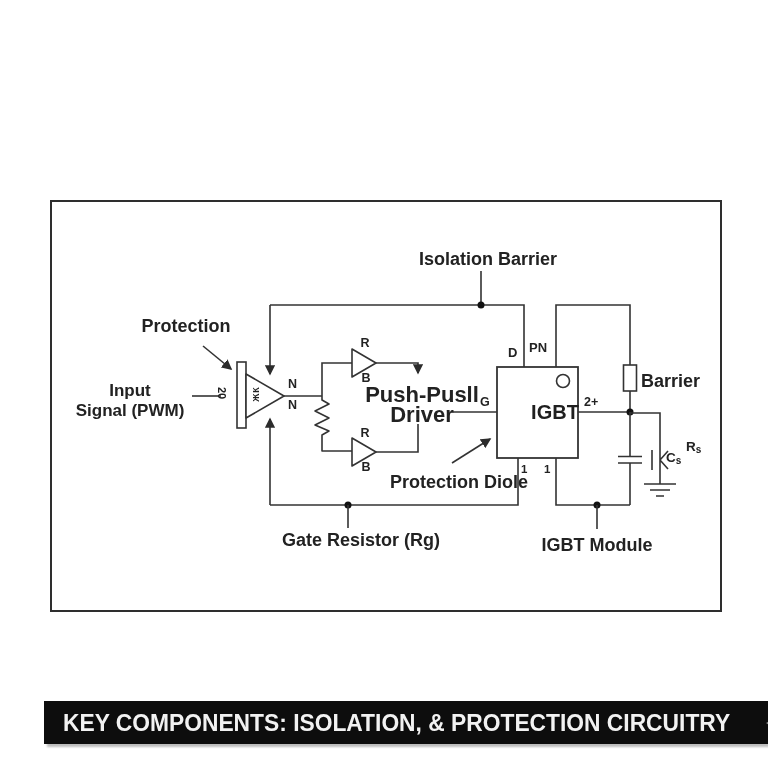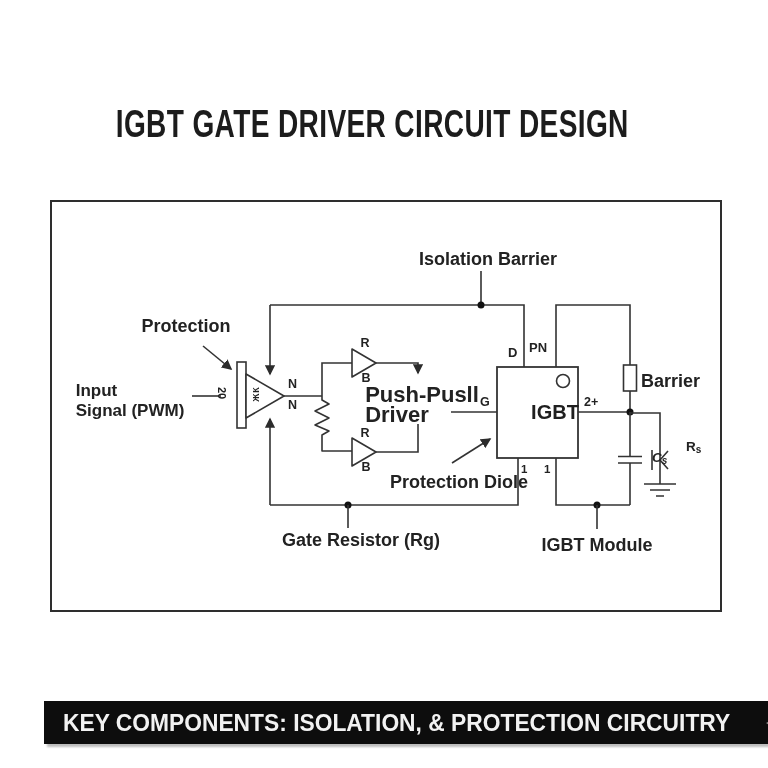--- a/index.html
+++ b/index.html
@@ -8,21 +8,21 @@
   }
   html,body{margin:0;padding:0;background:#fff;}
   .page{position:relative;width:768px;height:768px;background:var(--paper);overflow:hidden;
         font-family:"Liberation Sans",sans-serif;color:var(--ink);}
   .title-wrap{position:absolute;left:0;top:102px;width:745px;text-align:center;}
   .title{display:inline-block;font-size:39px;font-weight:bold;letter-spacing:0.5px;
          transform:scaleX(0.72);transform-origin:center;white-space:nowrap;color:#1c1c1c;}
   .frame{position:absolute;left:50px;top:200px;width:668px;height:408px;border:2px solid #2e2e2e;}
   svg.circ{position:absolute;left:0;top:0;pointer-events:none;}
   .lbl{position:absolute;font-weight:bold;white-space:nowrap;color:#222;}
-  .c{transform:translateX(-50%);text-align:left;}
+  .c{transform:translateX(-50%);text-align:center;}
   .big{font-size:18px;}
   .mid{font-size:17px;line-height:20px;}
   .pin{font-size:12.5px;}
   .tiny{font-size:11.5px;}
   .rot{transform:rotate(90deg);transform-origin:center;font-size:11px;}
   .rot2{transform:rotate(-90deg);transform-origin:center;font-size:9px;letter-spacing:1px;}
   .sub{font-size:10px;vertical-align:-2px;}
   .rc{font-size:13.5px;}
   .igbt-text{position:absolute;left:503px;top:401px;width:104px;text-align:center;
              font-size:20px;font-weight:bold;}
@@ -32,23 +32,20 @@
                color:var(--banner-text);white-space:nowrap;transform:scaleX(0.95);transform-origin:left center;}
   .banner-arrow{position:absolute;right:0;top:50%;transform:translateY(-50%);width:0;height:0;
                 border-top:9px solid transparent;border-bottom:9px solid transparent;
                 border-right:16px solid var(--banner-arrow);}
 </style>
 </head>
 <body>
 
 <div class="page">
 
-  <div class="title-wrap">
-    <span class="title">IGBT GATE DRIVER CIRCUIT DESIGN</span>
-  </div>
 
   <div class="frame"></div>
 
   <svg class="circ" width="768" height="768" viewBox="0 0 768 768" fill="none" stroke="#333" stroke-width="1.6">
     <defs>
       <marker id="arr" viewBox="0 0 10 10" refX="8.5" refY="5" markerWidth="6.5" markerHeight="6.5" orient="auto-start-reverse">
         <path d="M0,0 L10,5 L0,10 z" fill="#2c2c2c" stroke="none"></path>
       </marker>
     </defs>
 
@@ -136,20 +133,20 @@
 
   <div class="lbl pin c" style="left:365px;top:336px;">R</div>
   <div class="lbl pin c" style="left:366px;top:371px;">B</div>
   <div class="lbl pin c" style="left:365px;top:426px;">R</div>
   <div class="lbl pin c" style="left:366px;top:460px;">B</div>
 
   <div class="lbl rot" style="left:216px;top:387px;">20</div>
   <div class="lbl rot2" style="left:248px;top:389px;">ЖК</div>
 
   <div class="lbl rc" style="left:662px;top:439px;margin-left:24px;"><span>R</span><span class="sub">s</span></div>
-  <div class="lbl rc" style="left:652px;top:450px;font-style:italic;"><span>C</span><span class="sub">s</span></div>
+  <div class="lbl rc" style="left:666px;top:450px;"><span>C</span><span class="sub">s</span></div>
 
   <div class="banner">
     <span class="banner-text">KEY COMPONENTS: ISOLATION, &amp; PROTECTION CIRCUITRY</span>
     <div class="banner-arrow"></div>
   </div>
 
 </div>
 
 </body></html>

